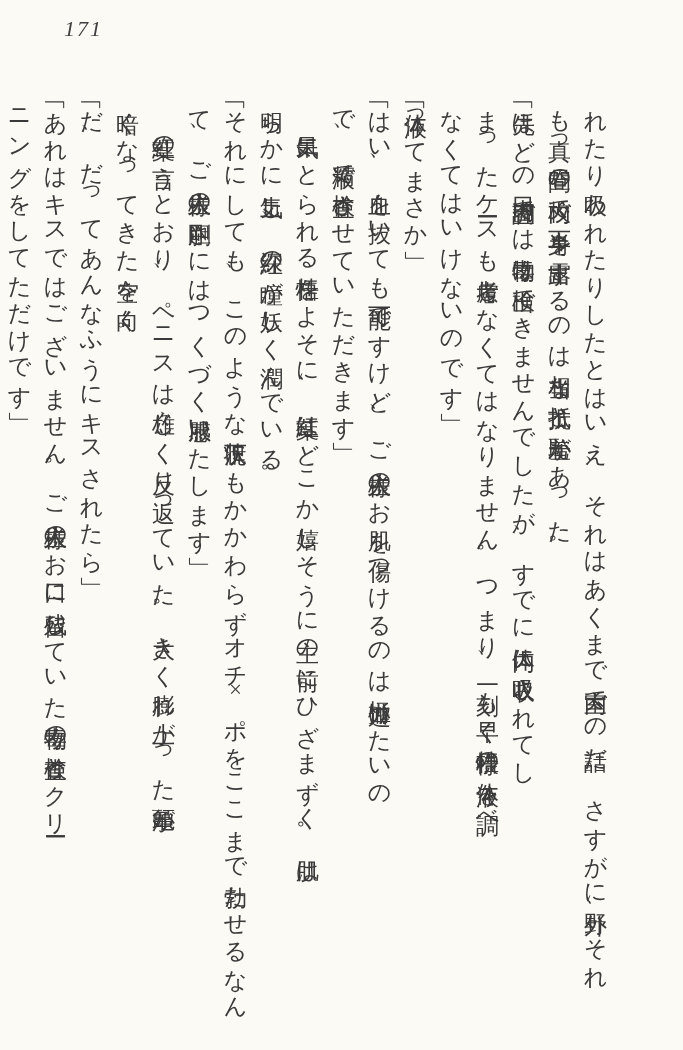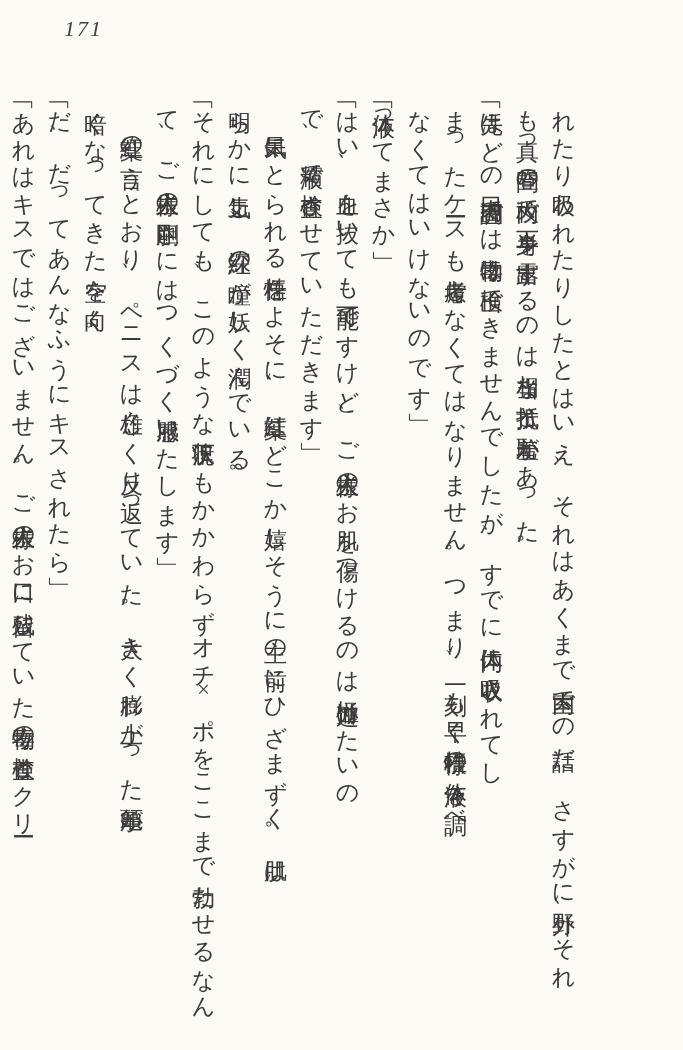--- a/index.html
+++ b/index.html
@@ -12,20 +12,21 @@
     background: #fbfaf5;
     overflow: hidden;
   }
   .book-page {
     position: relative;
     width: 621px;
     height: 1050px;
     background: #fbfaf5;
     font-family: "Liberation Serif", "DejaVu Serif", serif;
     color: #3a3a3a;
+    padding-left: 32px;
   }
   .page-number {
     position: absolute;
     top: 16px;
     left: 64px;
     font-size: 22px;
     font-style: italic;
     letter-spacing: 2px;
     color: #3f3f3f;
   }

